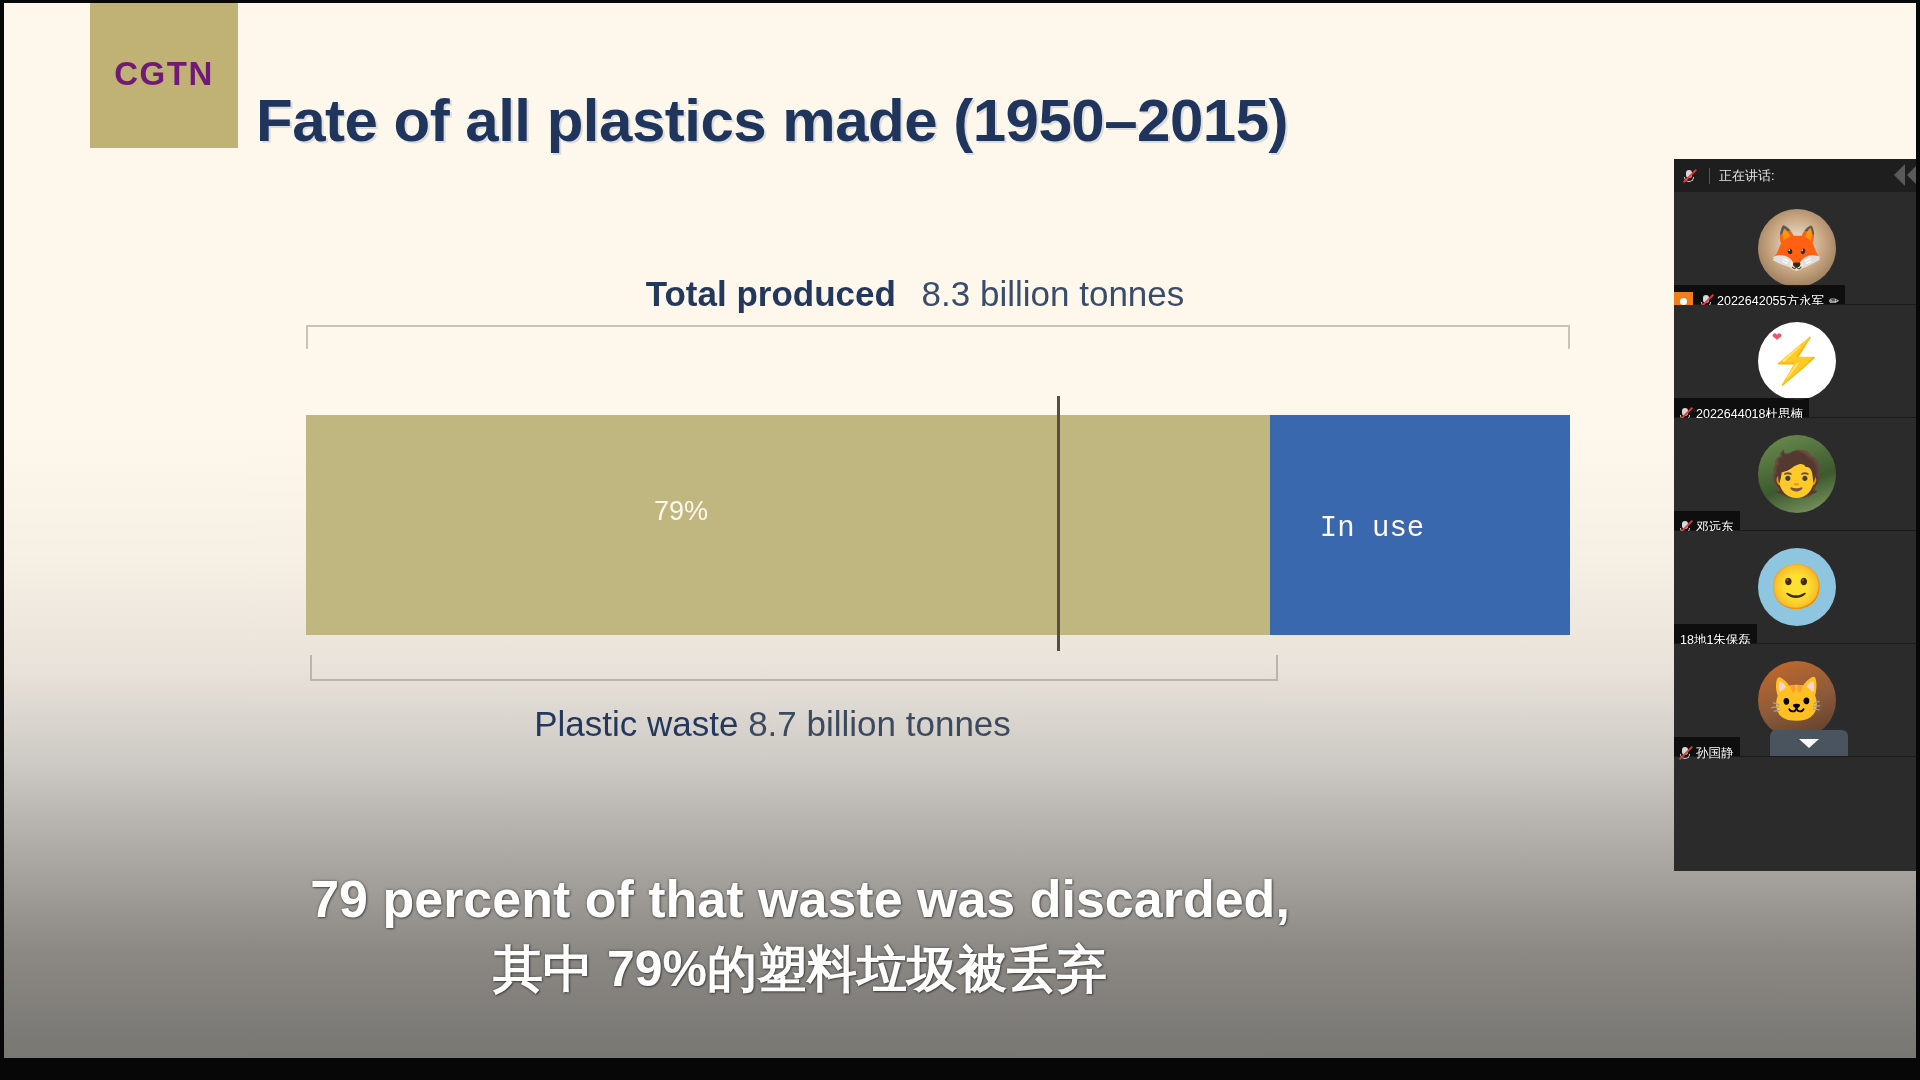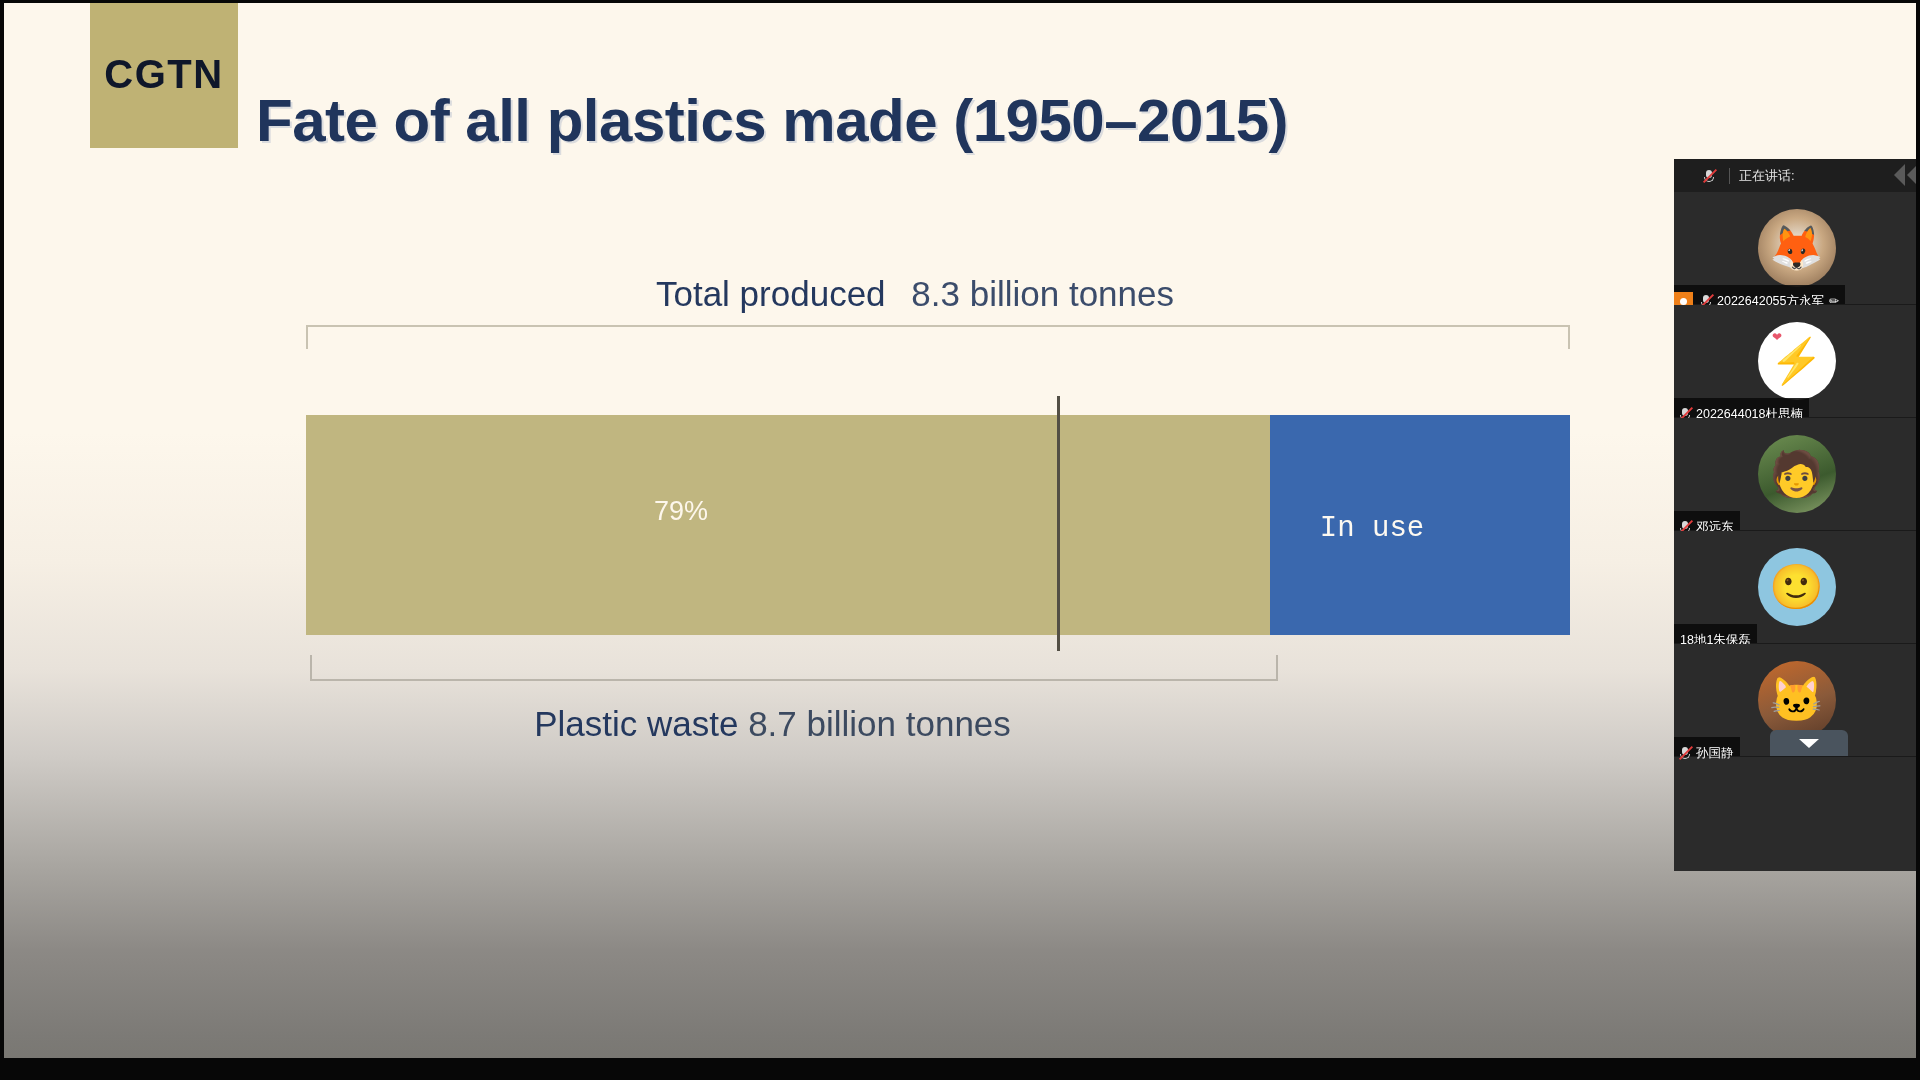--- a/index.html
+++ b/index.html
@@ -23,38 +23,38 @@
   #frame-top    { left:0; top:0; width:1920px; height:3px; }
   #frame-bottom { left:0; bottom:0; width:1920px; height:22px; }
 
   
   #cgtn {
     position:absolute; left:90px; top:0px; width:148px; height:148px;
     background:#bfb274;
     display:flex; align-items:center; justify-content:center;
   }
   #cgtn span {
-    color:#0f172a; font-size:40px; font-weight:700; letter-spacing:1.5px;
+    color:#701a75; font-size:33px; font-weight:700; letter-spacing:1.5px;
     font-family:"Liberation Sans", sans-serif;
   }
 
   
   #title {
     position:absolute; left:0; top:86px; width:1544px; text-align:center;
     color:#20355c; font-size:60px; font-weight:700; letter-spacing:-0.5px;
     font-family:"Liberation Sans", sans-serif;
     text-shadow:2px 2px 0 rgba(120,140,180,0.25);
   }
 
   
   #total-caption {
     position:absolute; left:0; top:274px; width:1830px; text-align:center;
     font-size:35px; color:#24385e; font-family:"Liberation Sans", sans-serif;
   }
-  #total-caption b { font-weight:400; }
+  #total-caption b { font-weight:700; }
   #total-caption .lite { font-weight:400; color:#3b4c6b;margin-left:16px; }
 
   
   #bracket-top {
     position:absolute; left:306px; top:325px; width:1264px; height:24px;
     border-top:2px solid #c9c3b2;
     border-left:2px solid #c9c3b2;
     border-right:2px solid #c9c3b2;
   }
 
@@ -116,21 +116,21 @@
     text-shadow:0 0 3px rgba(0,0,0,.45), 1px 1px 2px rgba(0,0,0,.4);
   }
 
   
   #vc {
     position:absolute; left:1674px; top:159px; width:246px; height:712px;
     background:#2b2b2b; overflow:hidden;
   }
   #vc-header {
     position:relative; height:33px; background:#1e1e1e;
-    display:flex; align-items:center; padding-left:24px;
+    display:flex; align-items:center; padding-left:4px;
   }
   #vc-header .sep {
     width:1px; height:16px; background:#555; margin:0 9px;
   }
   #vc-header .speaking-label {
     color:#e4e4e4; font-size:13px; font-family:"Liberation Sans", sans-serif;
   }
   #vc-collapse-corner {
     position:absolute; right:2px; top:4px; width:42px; height:24px;
     display:flex; align-items:center; justify-content:flex-end; gap:2px;
@@ -245,20 +245,24 @@
 
   <div id="divider"></div>
 
   <div id="bracket-bottom"></div>
 
   <div id="waste-caption">
     <b>Plastic waste</b>
     <span class="lite">8.7 billion tonnes</span>
   </div>
 
+  <div id="subs">
+    <div id="sub-en">79 percent of that waste was discarded,</div>
+    <div id="sub-zh">其中 79%的塑料垃圾被丢弃</div>
+  </div>
 
   <div id="vc">
 
     <div id="vc-header">
       <span class="mic-off">
         <span class="body"></span>
           <span class="stand"></span>
           <span class="slash"></span>
       </span>
       <span class="sep"></span>

